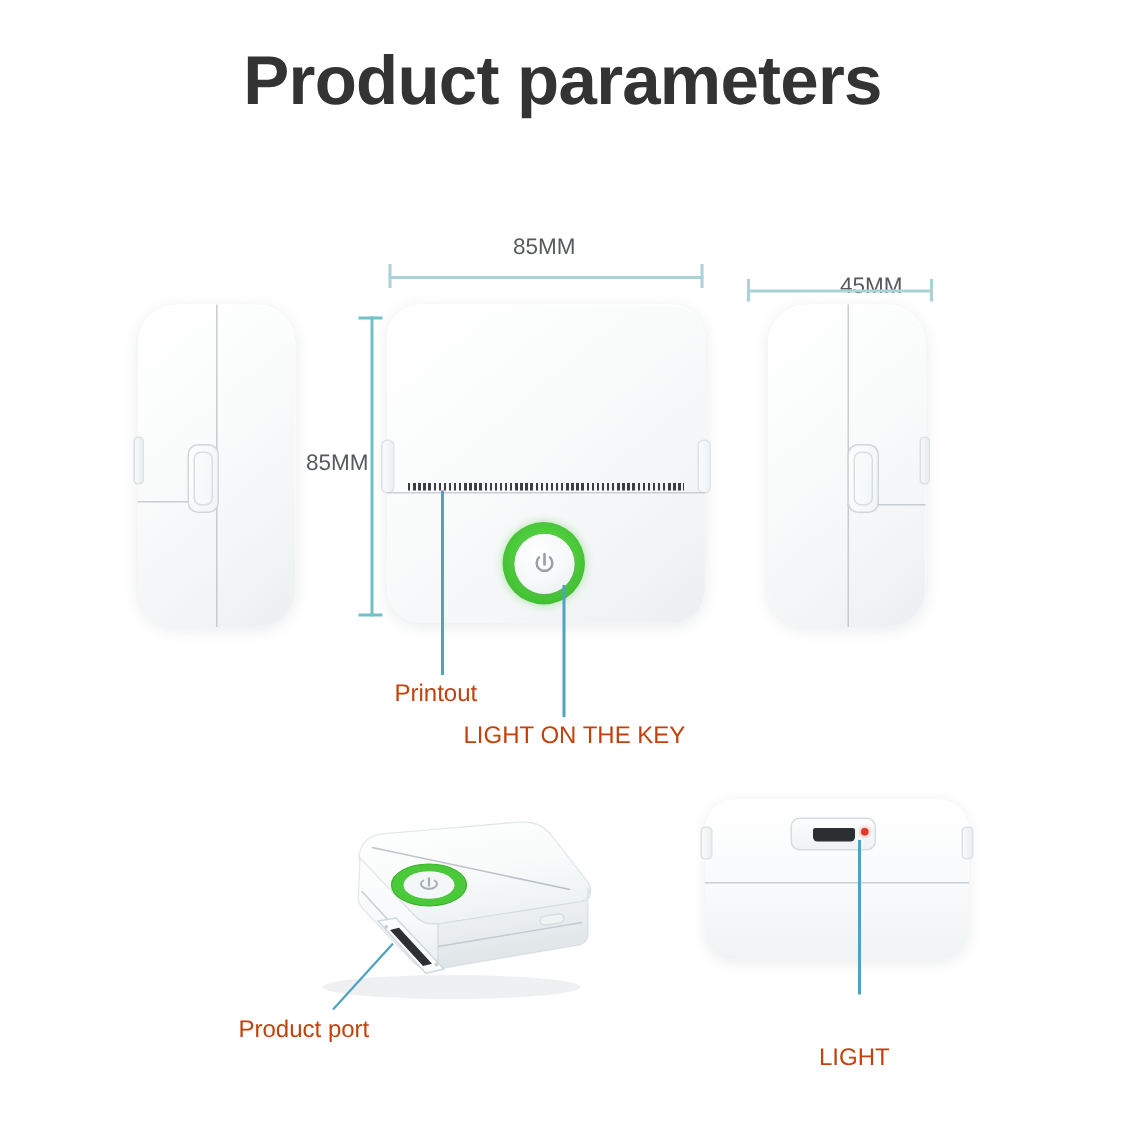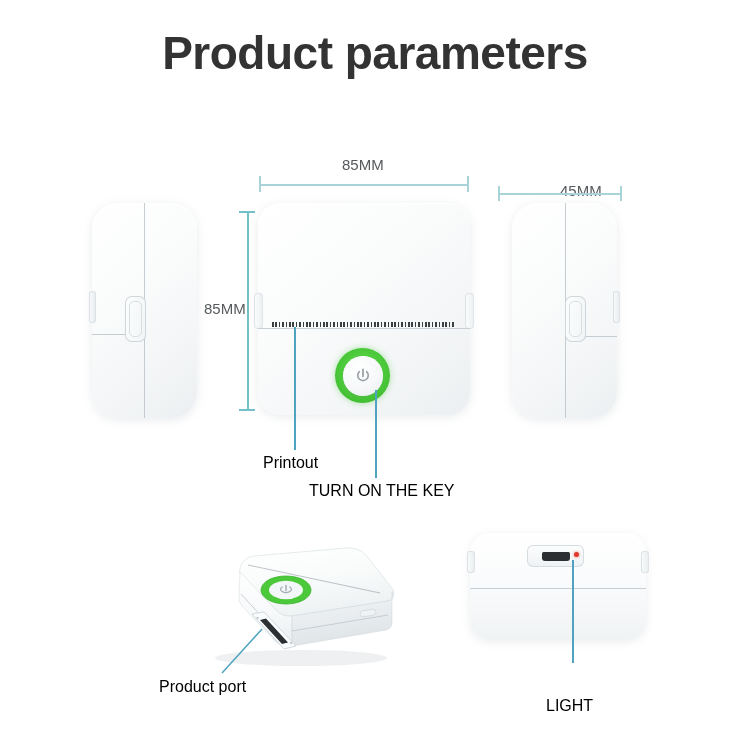--- a/index.html
+++ b/index.html
@@ -63,21 +63,21 @@
   }
 
   .leader {
     position: absolute;
     background: #4fa3c0;
   }
   .leader-v { width: 1.5px; }
   .callout {
     position: absolute;
     font-size: 16px;
-    color: #000000;
+    color: #c2410c;
     white-space: nowrap;
   }
 
   
   .body-white {
     position: absolute;
     background:
       linear-gradient(140deg, #ffffff 0%, #fbfcfc 35%, #f4f6f7 70%, #eceff1 100%);
     box-shadow: 0 2px 10px rgba(120,130,140,0.16),
                 inset 0 1px 1px rgba(255,255,255,0.9);
@@ -274,21 +274,21 @@
     <div class="dim-tick-v" style="left:620px; top:186px; height:15px;"></div>
   </div>
 
   <div>
     <div class="leader leader-v" style="left:294px; top:327px; height:123px;"></div>
     <div class="callout" style="left:263px; top:454px;">Printout</div>
   </div>
 
   <div>
     <div class="leader leader-v" style="left:375px; top:390px; height:88px;"></div>
-    <div class="callout" style="left:309px; top:482px;">TURN ON THE KEY</div>
+    <div class="callout" style="left:309px; top:482px;">LIGHT ON THE KEY</div>
   </div>
 
   <div class="iso-wrap" style="left:196px; top:536px; width:210px; height:130px;">
 
     <svg width="210" height="130" viewBox="0 0 210 130" style="position:absolute;left:0;top:0;">
       <defs>
         <linearGradient id="gTop" x1="0" y1="0" x2="0.4" y2="1">
           <stop offset="0%" stop-color="#ffffff"></stop>
           <stop offset="55%" stop-color="#f9fbfb"></stop>
           <stop offset="100%" stop-color="#eef2f3"></stop>

